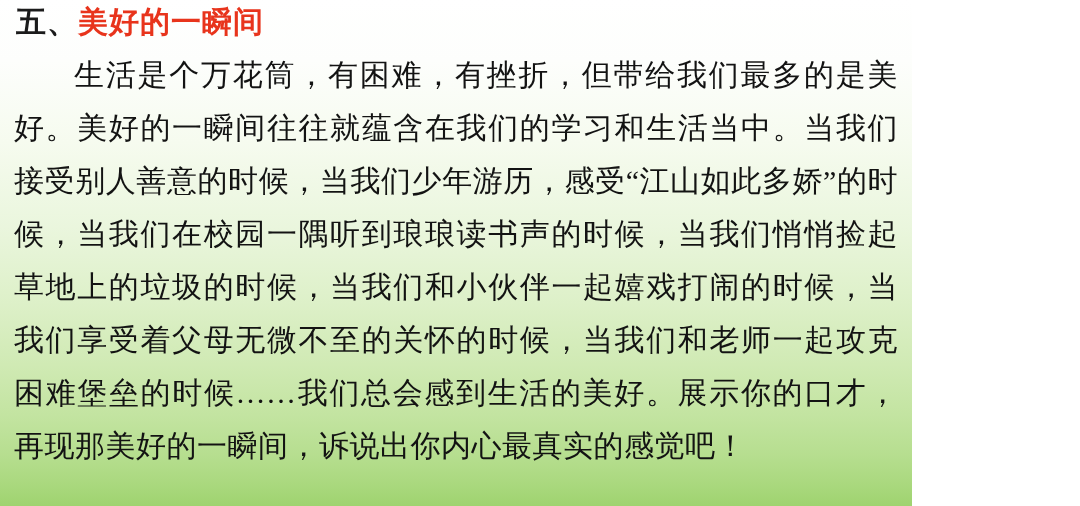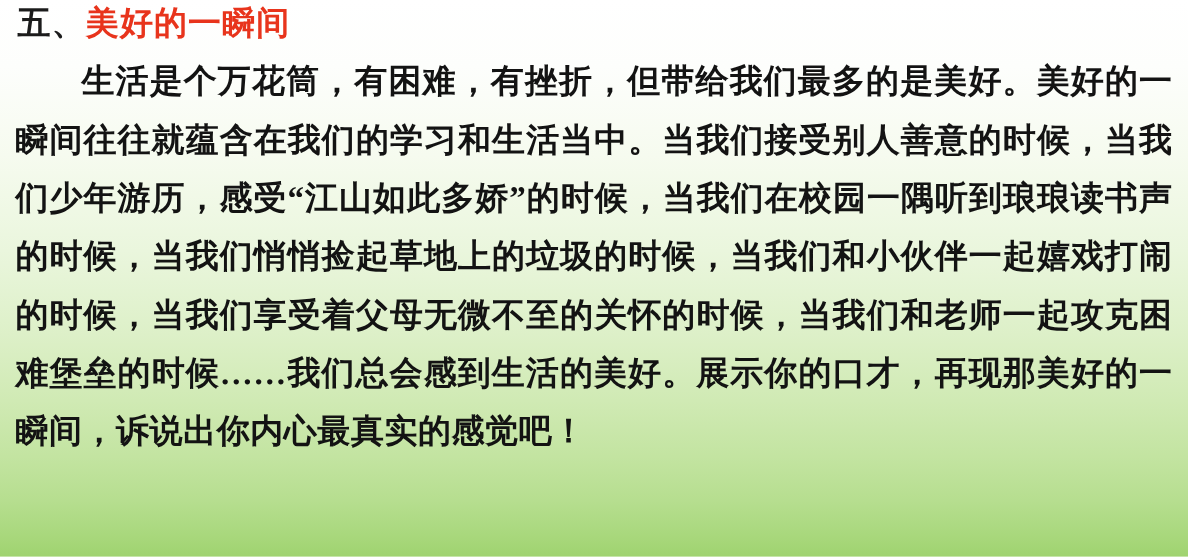--- a/index.html
+++ b/index.html
@@ -8,21 +8,21 @@
   }
   body {
     width: 1080px;
     height: 506px;
     overflow: hidden;
     font-family: "Liberation Serif", "DejaVu Serif", serif;
     background: #ffffff;
   }
   .page {
     position: relative;
-    width: 1080px;
+    width: 912px;
     height: 506px;
     box-sizing: border-box;
     
     background: linear-gradient(to bottom,
         #ffffff 0%,
         #fdfefc 12%,
         #f6fbef 28%,
         #eaf6dd 45%,
         #ddf0c8 60%,
         #d0eab4 72%,
@@ -52,21 +52,21 @@
     left: 14px;
     right: 14px;
     top: 48px;
     font-size: 30px;
     line-height: 53px;
     color: #131313;
     text-align: justify;
     text-justify: inter-ideograph;
     text-indent: 60px;
     letter-spacing: 0.5px;
-    font-weight: 700;
+    font-weight: 400;
   }
 </style>
 </head>
 <body>
 
 <div class="page">
 
   <div class="heading">
     <span class="num">五、</span><span class="title">美好的一瞬间</span>
   </div>

